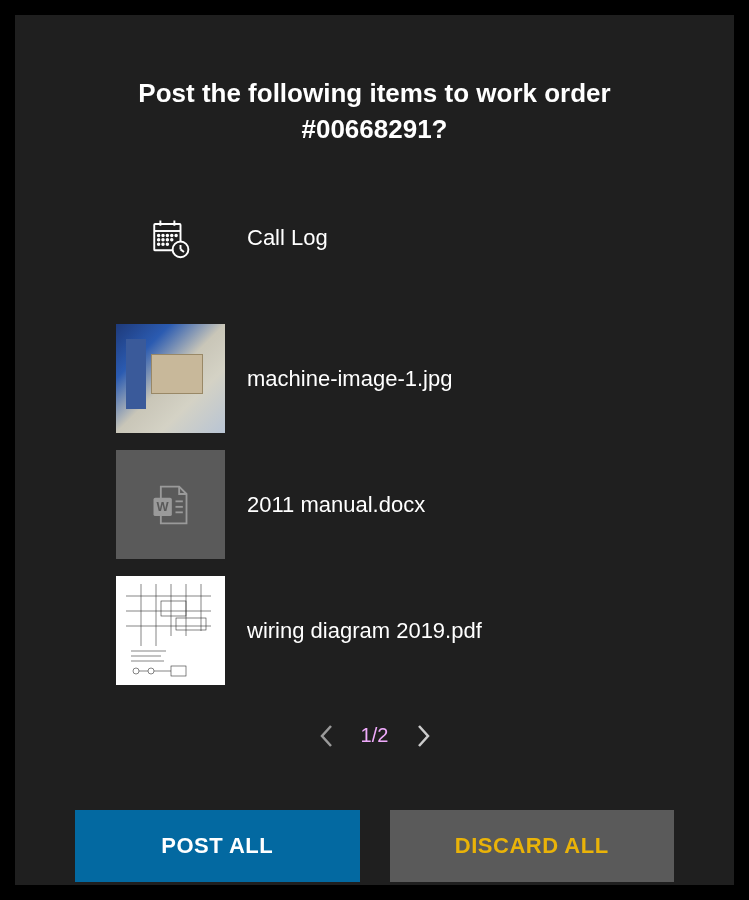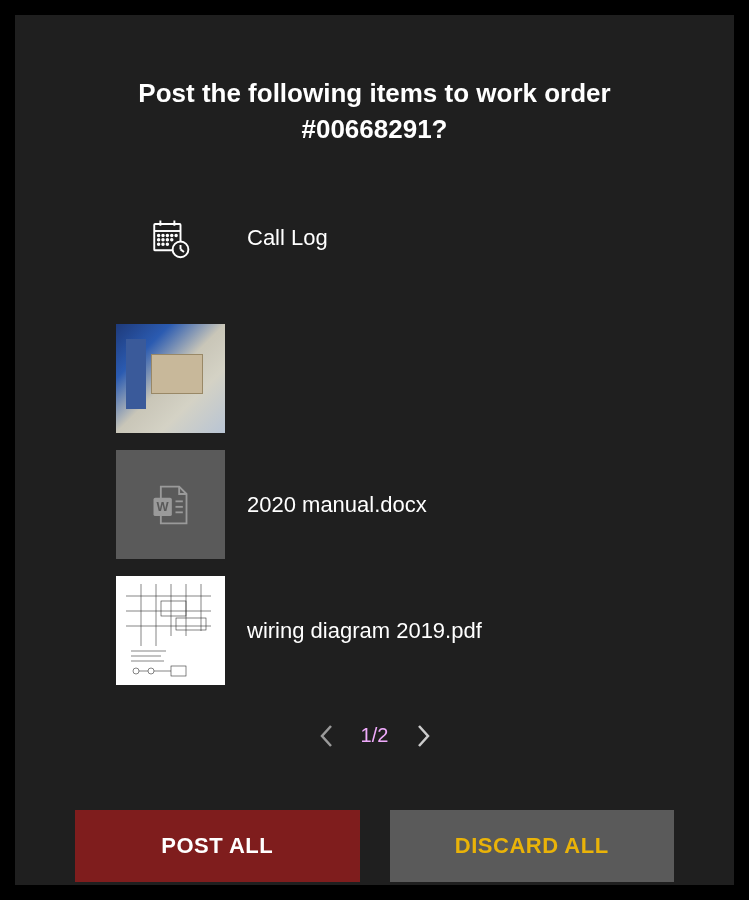--- a/index.html
+++ b/index.html
@@ -148,21 +148,21 @@
       flex: 1;
       height: 72px;
       border: none;
       font-size: 22px;
       font-weight: 700;
       letter-spacing: 0.5px;
       cursor: pointer;
       font-family: inherit;
     }
     .btn-primary {
-      background: #7f1d1d;
+      background: #0369a1;
       color: #ffffff;
     }
     .btn-secondary {
       background: #5a5a5a;
       color: #eab308;
     }
   </style>
 </head>
 <body>
 
@@ -196,37 +196,38 @@
           <line x1="36" y1="37" x2="40" y2="40"></line>
         </svg>
       </div>
       <div class="item-label">Call Log</div>
     </div>
 
     <div class="item-row">
       <div class="item-thumb-slot">
         <div class="machine-thumb"></div>
       </div>
+      <div class="item-label">machine-image-1.jpg</div>
     </div>
 
     <div class="item-row">
       <div class="item-thumb-slot">
         <div class="word-thumb">
           <svg class="word-icon" viewBox="0 0 48 48" fill="none">
             <path d="M14 4 H34 L42 12 V44 H14 Z" fill="none" stroke="#9a9a9a" stroke-width="2"></path>
             <path d="M34 4 V12 H42" fill="none" stroke="#9a9a9a" stroke-width="2"></path>
             <rect x="6" y="16" width="20" height="20" rx="2" fill="#9a9a9a"></rect>
             <text x="16" y="31" font-family="Arial" font-size="14" font-weight="bold" fill="#5a5a5a" text-anchor="middle">W</text>
             <line x1="30" y1="20" x2="38" y2="20" stroke="#9a9a9a" stroke-width="2"></line>
             <line x1="30" y1="26" x2="38" y2="26" stroke="#9a9a9a" stroke-width="2"></line>
             <line x1="30" y1="32" x2="38" y2="32" stroke="#9a9a9a" stroke-width="2"></line>
           </svg>
         </div>
       </div>
-      <div class="item-label">2020 manual.docx</div>
+      <div class="item-label">2011 manual.docx</div>
     </div>
 
     <div class="item-row">
       <div class="item-thumb-slot">
         <div class="wiring-thumb">
           <svg viewBox="0 0 109 109">
             <rect x="0" y="0" width="109" height="109" fill="#ffffff"></rect>
             <g stroke="#333" stroke-width="0.6" fill="none">
               <line x1="25" y1="8" x2="25" y2="70"></line>
               <line x1="40" y1="8" x2="40" y2="70"></line>

